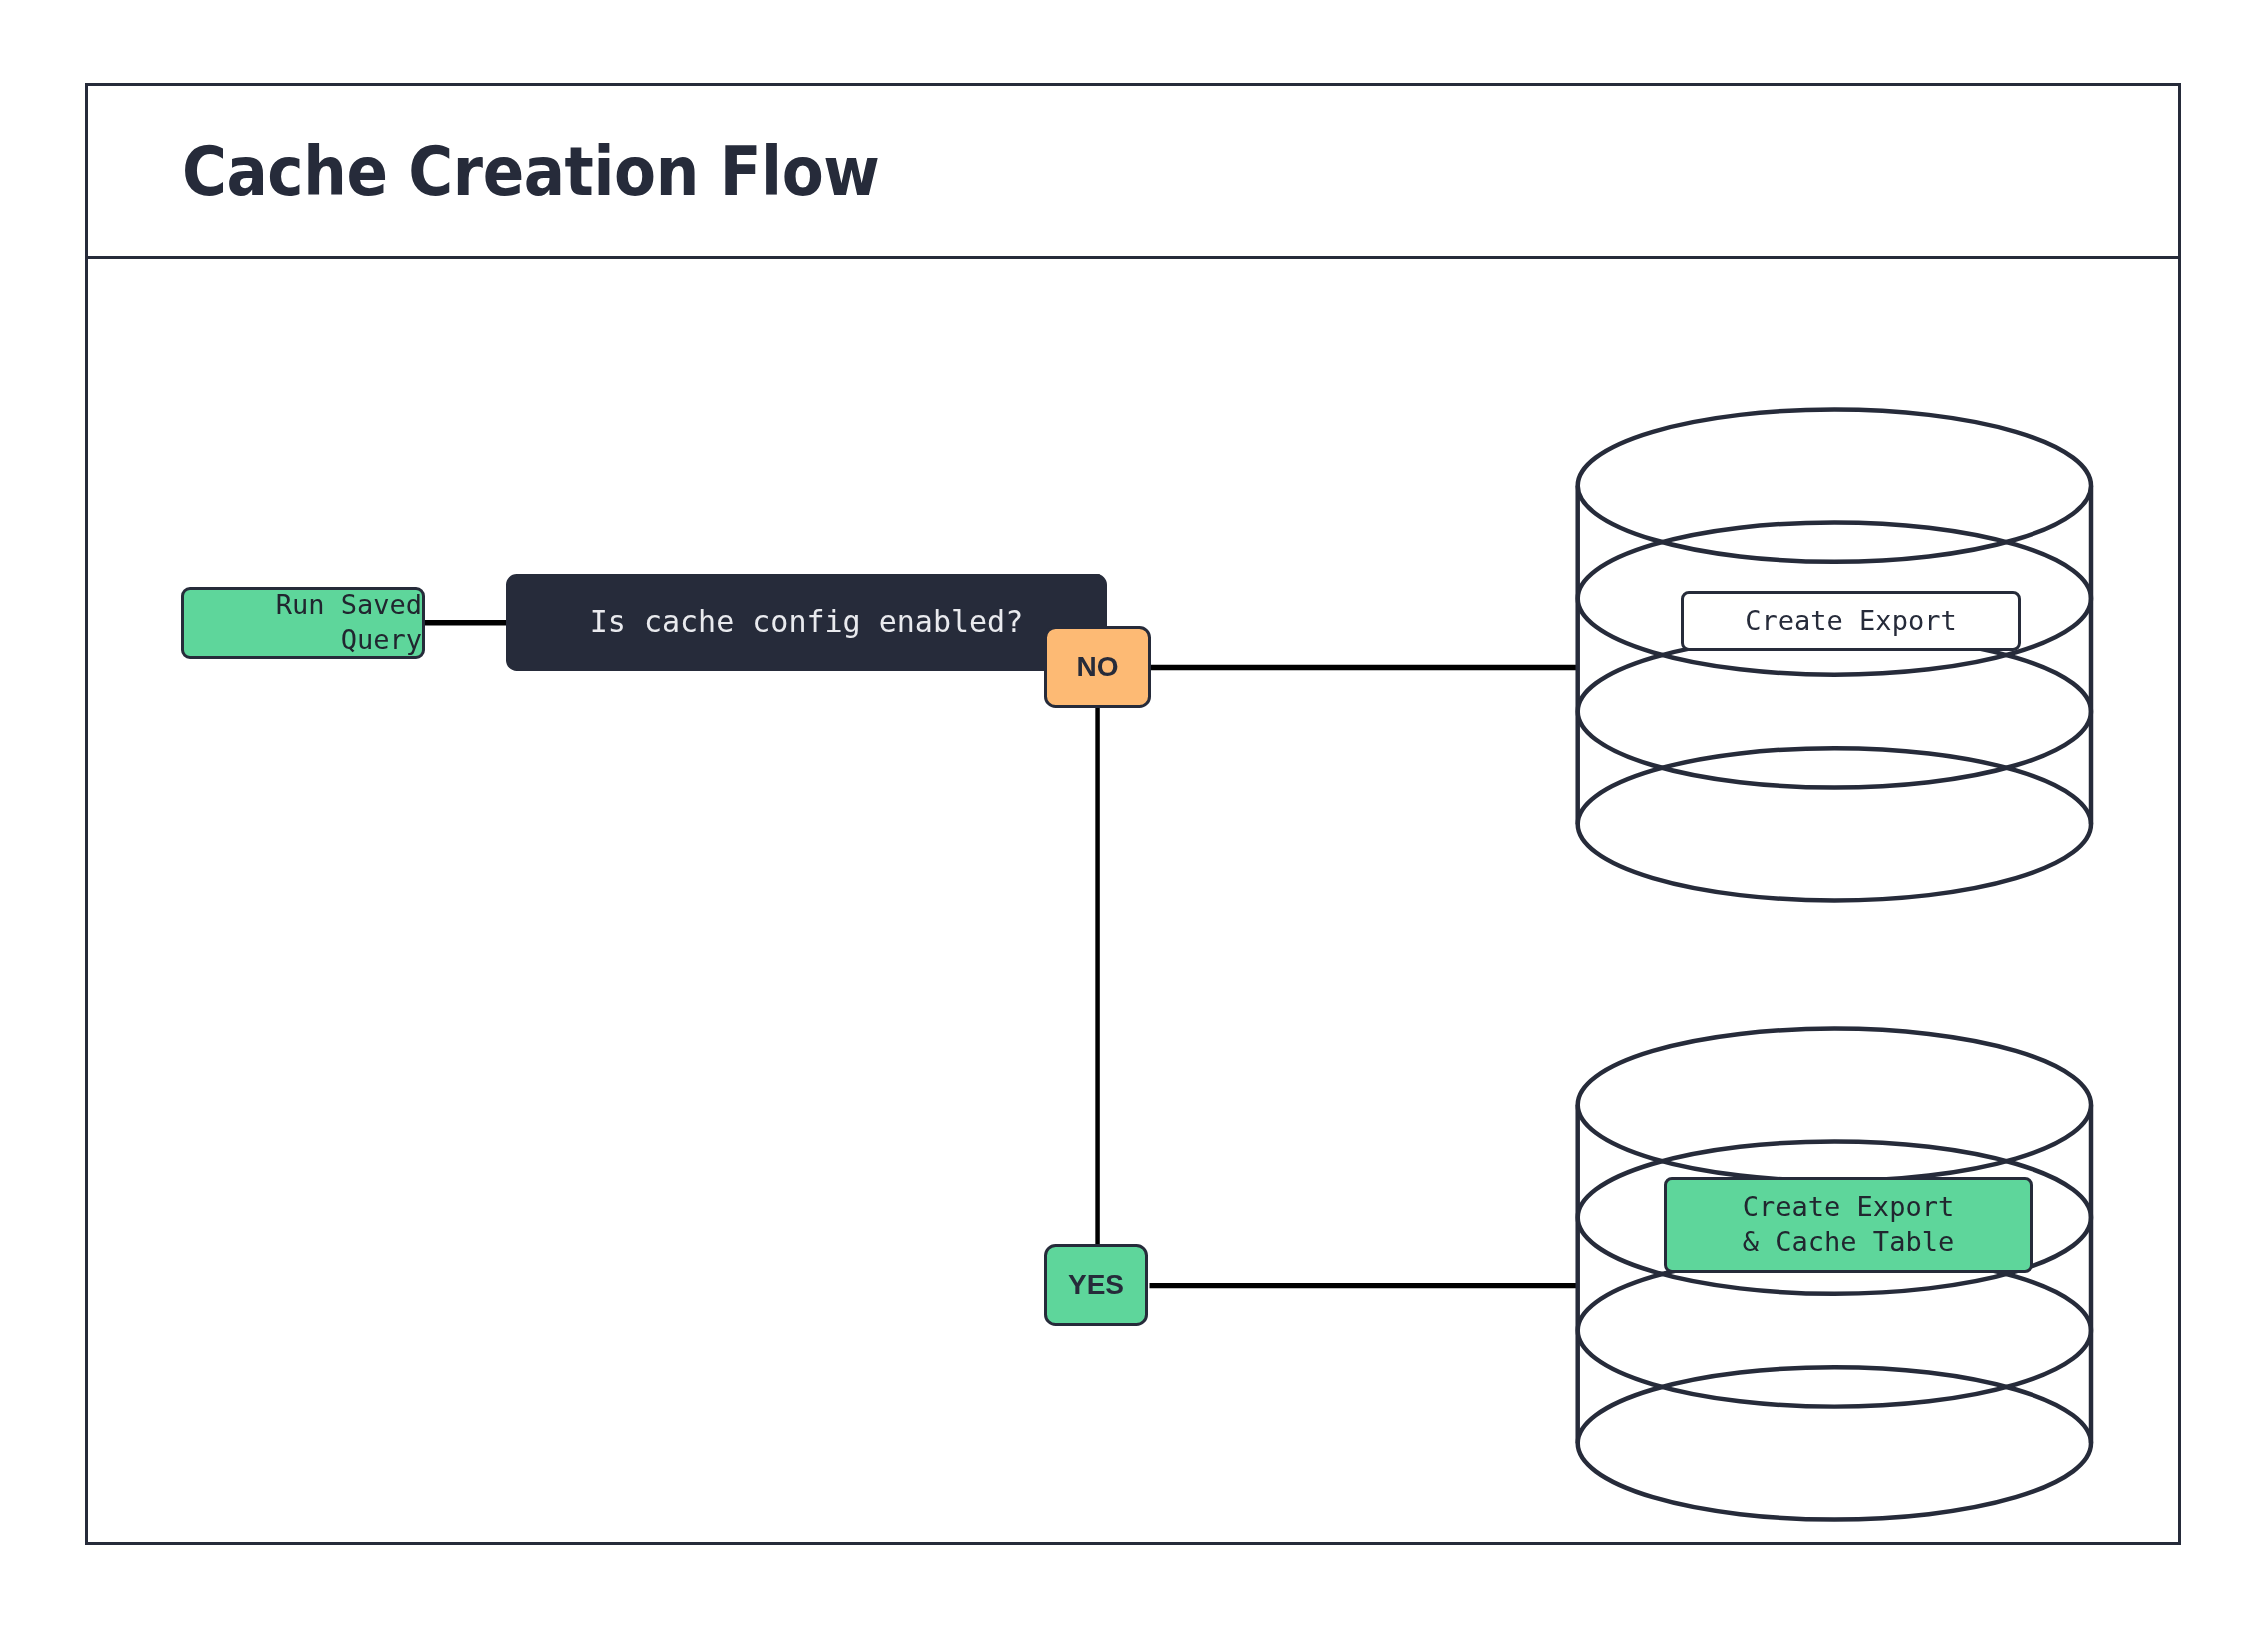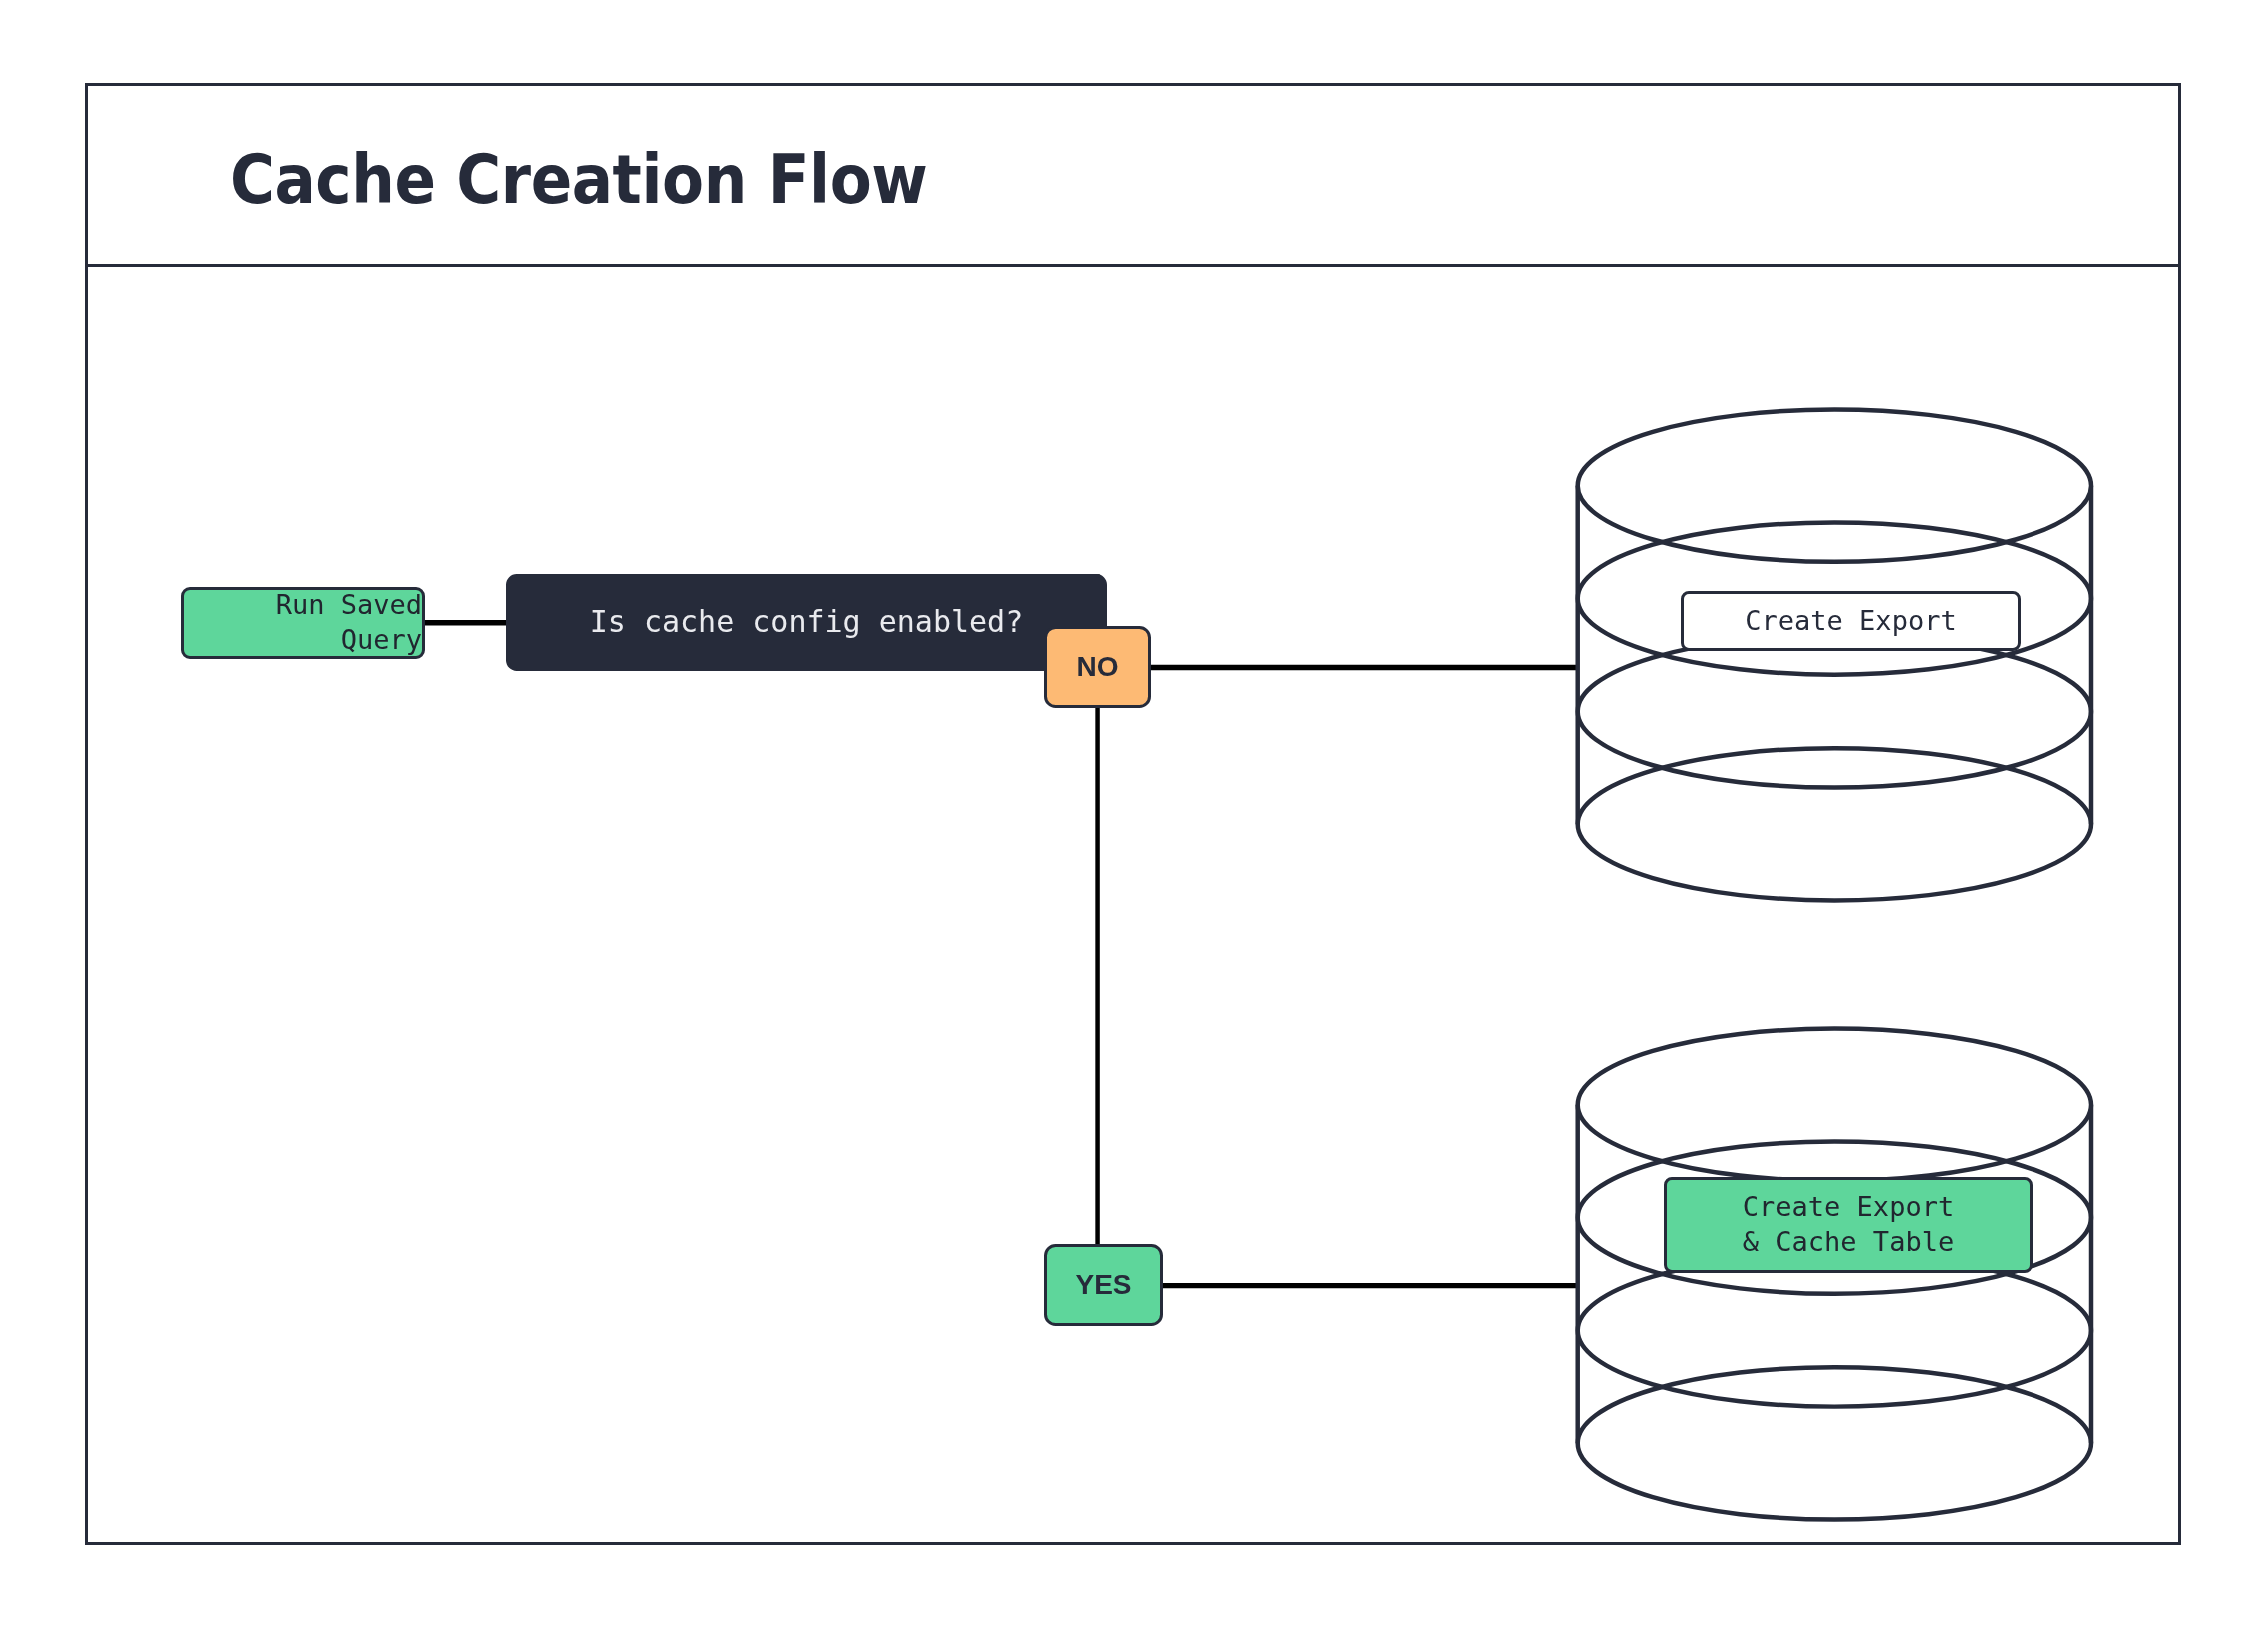--- a/index.html
+++ b/index.html
@@ -22,28 +22,27 @@
     width: 2096px;
     height: 1462px;
     border: 3.6px solid #262b3a;
     box-sizing: border-box;
     background: #ffffff;
   }
 
   #diagram-header {
     position: absolute;
     left: 0;
-    top: 8px;
+    top: 0;
     right: 0;
     height: 173px;
     border-bottom: 3.6px solid #262b3a;
     box-sizing: border-box;
     display: flex;
     align-items: center;
-    padding-left: 48px;
   }
 
   #diagram-title {
     margin-left: 94px;
     font-family: "DejaVu Sans Condensed", "Liberation Sans", sans-serif;
     font-size: 68px;
     font-weight: bold;
     color: #262b3a;
     letter-spacing: -0.4px;
     white-space: nowrap;
@@ -112,21 +111,21 @@
     background: #fdba74;
     color: #262b3a;
     font-size: 28px;
     font-weight: bold;
     border-radius: 11.6px;
   }
 
   #node-yes {
     left: 956px;
     top: 985px;
-    width: 119px;
+    width: 104px;
     height: 82px;
     background: #5ed69b;
     color: #262b3a;
     font-size: 28px;
     font-weight: bold;
     border-radius: 11.6px;
   }
 
   #label-create-export {
     left: 1593px;

